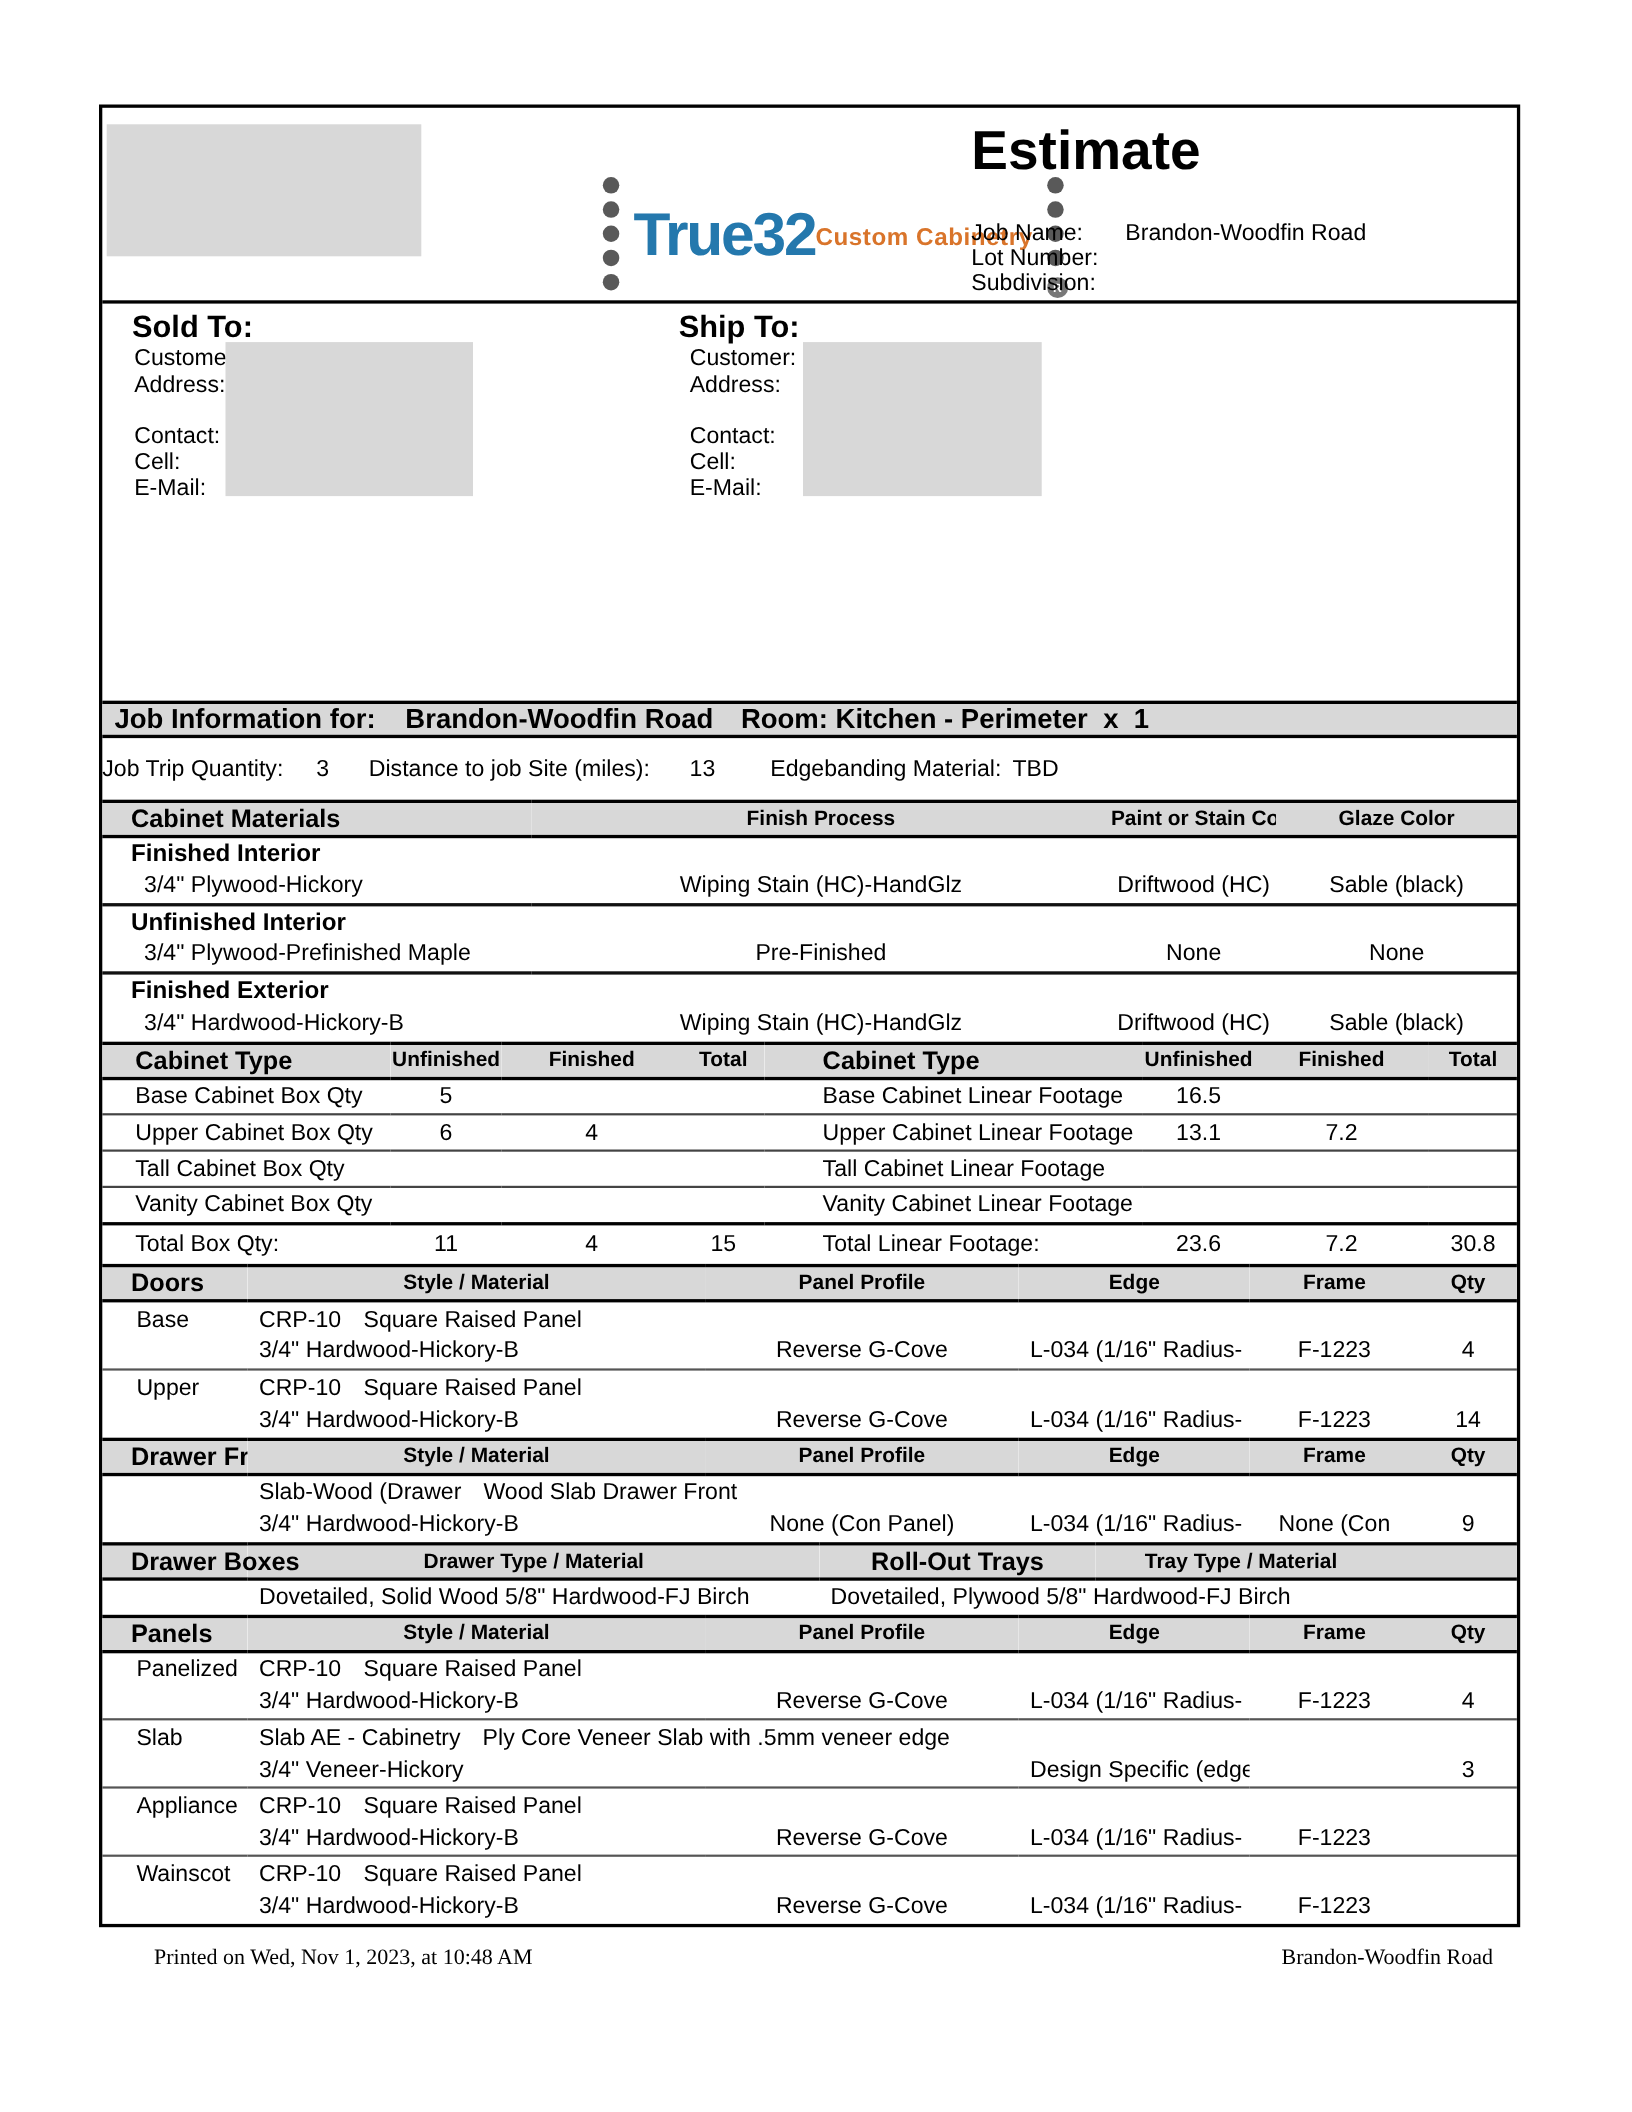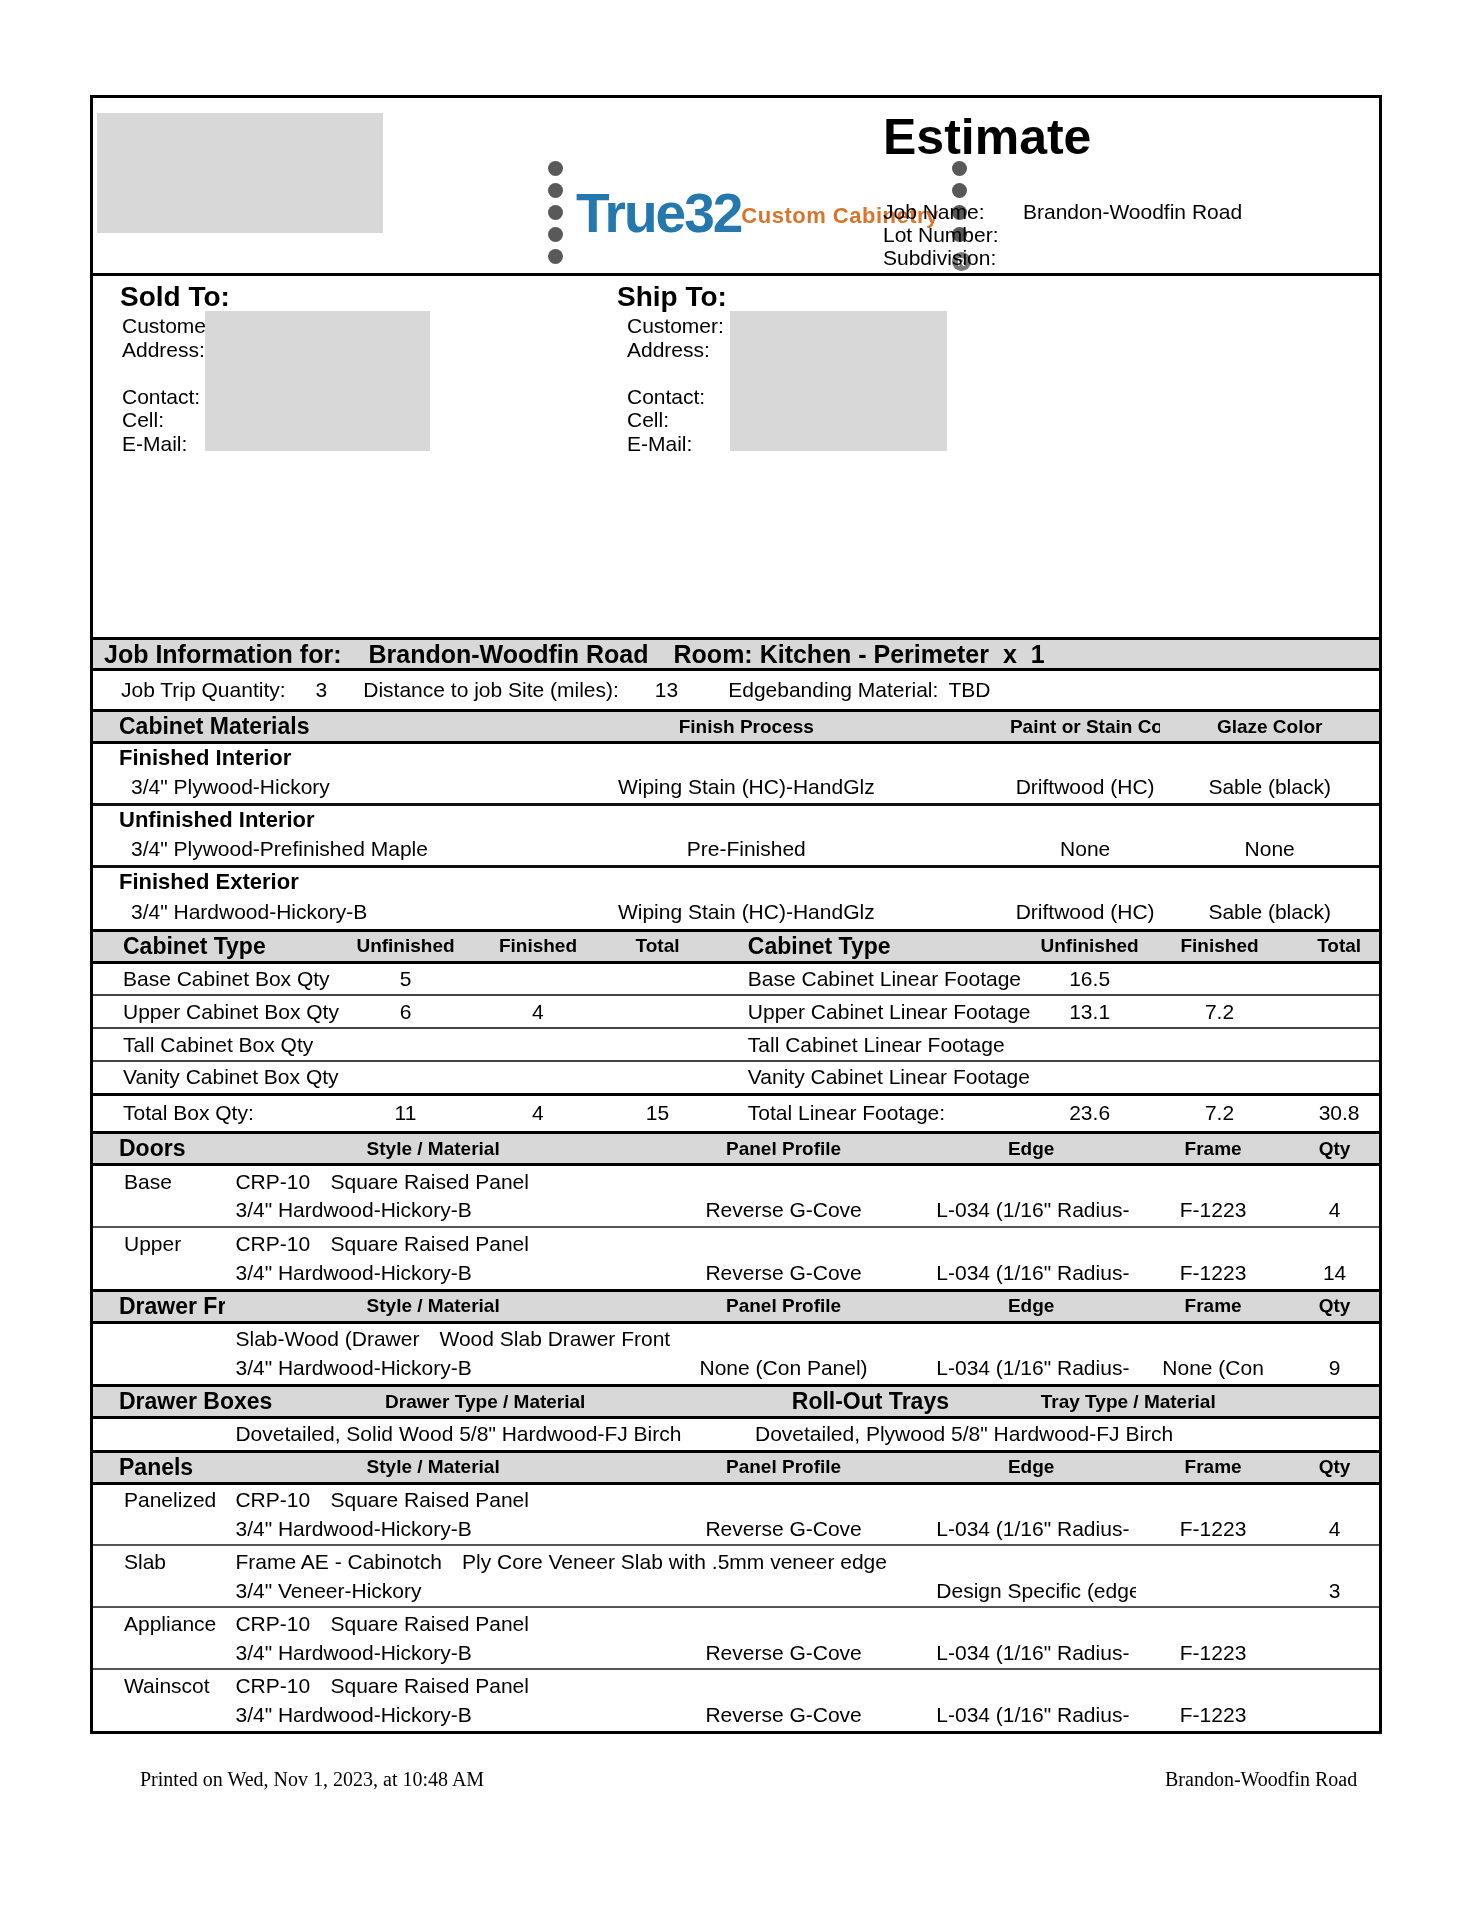--- a/index.html
+++ b/index.html
@@ -32,21 +32,21 @@
   .blank-line { height:23.5px; }
   .redact { position:absolute; background:#d8d8d8; }
 
   
   .job-info-bar { background:#d8d8d8; border-top:3px solid #000; border-bottom:3px solid #000;
     height:34px; display:flex; align-items:center; font-weight:bold; font-size:25px; padding-left:11px; }
   .job-info-bar .v1 { margin-left:27px; }
   .job-info-bar .v2 { margin-left:25px; }
   .job-info-bar .v3 { margin-left:14px; }
   .job-info-bar .v4 { margin-left:14px; }
-  .trip-row { height:38px; display:flex; align-items:center; font-size:21px; padding-left:28px; }
+  .trip-row { height:56px; display:flex; align-items:center; font-size:21px; }
   .trip-row .g30 { margin-left:30px; } .trip-row .g36 { margin-left:36px; }
   .trip-row .g50 { margin-left:50px; } .trip-row .g10 { margin-left:10px; }
 
   
   table { width:100%; border-collapse:collapse; table-layout:fixed; }
   td { font-size:21px; vertical-align:middle; overflow:hidden; white-space:nowrap; }
   tr.bar td { background:#d8d8d8; border-top:3px solid #000; border-bottom:3px solid #000; height:32px; }
   .sec-title { font-size:23px; font-weight:bold; padding-left:26px; text-align:left; }
   .col-h { font-size:19px; font-weight:bold; text-align:center; }
   .ctr { text-align:center; }
@@ -404,21 +404,21 @@
     <tr class="item-b">
       <td></td>
       <td class="dstyle">3/4" Hardwood-Hickory-B</td>
       <td class="ctr">Reverse G-Cove</td>
       <td class="dedge">L-034 (1/16" Radius-</td>
       <td class="ctr">F-1223</td>
       <td class="ctr">4</td>
     </tr>
     <tr class="item-a sep">
       <td class="dtype">Slab</td>
-      <td class="dstyle" colspan="5"><span class="scode">Frame AE - Cabinotch</span><span>Ply Core Veneer Slab with .5mm veneer edge</span></td>
+      <td class="dstyle" colspan="5"><span class="scode">Slab AE - Cabinetry</span><span>Ply Core Veneer Slab with .5mm veneer edge</span></td>
     </tr>
     <tr class="item-b">
       <td></td>
       <td class="dstyle">3/4" Veneer-Hickory</td>
       <td class="ctr"></td>
       <td class="dedge">Design Specific (edge)</td>
       <td class="ctr"></td>
       <td class="ctr">3</td>
     </tr>
     <tr class="item-a sep">

